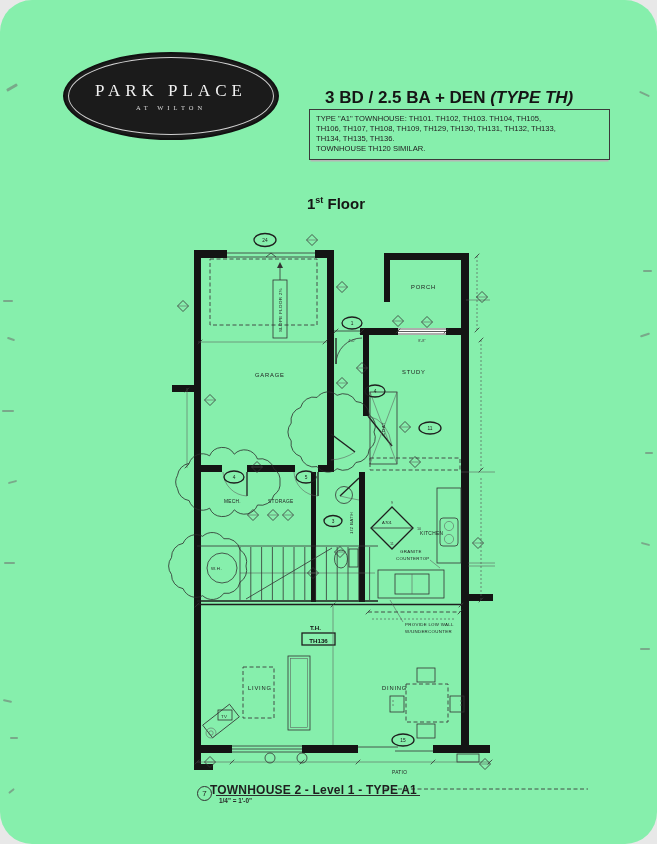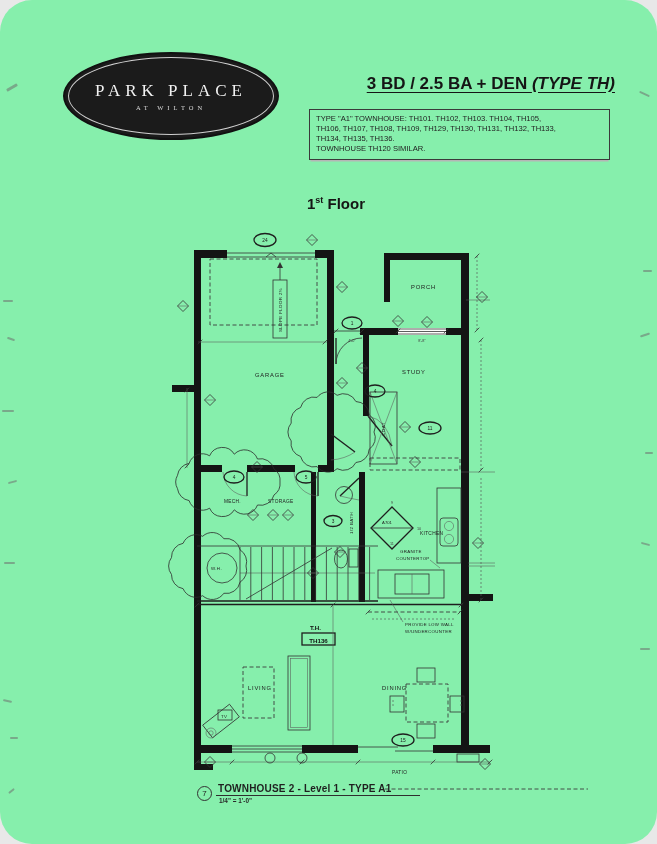--- a/index.html
+++ b/index.html
@@ -7,22 +7,22 @@
         font-family:"Liberation Sans","DejaVu Sans",sans-serif;color:#1a1a1a;border-radius:32px;}
   
   #logo{position:absolute;left:63px;top:52px;width:212px;height:84px;background:#1b1b1b;
         border-radius:50%;border:2px solid #111;display:flex;flex-direction:column;
         align-items:center;justify-content:center;}
   #logo .ring{position:absolute;inset:3px;border:1px solid #cfcfcf;border-radius:50%;}
   #logo .l1{font-family:"Liberation Serif","DejaVu Serif",serif;color:#f2f2f2;font-size:17px;
         letter-spacing:5px;white-space:nowrap;}
   #logo .l2{font-family:"Liberation Serif","DejaVu Serif",serif;color:#dedede;font-size:6.5px;
         letter-spacing:4px;margin-top:3px;white-space:nowrap;}
-  #main-title{position:absolute;left:325px;top:74px;width:290px;font-size:17px;font-weight:bold;
-        text-decoration:underline;text-underline-offset:3px;white-space:nowrap;color:#151515;text-align:right;}
+  #main-title{position:absolute;left:325px;top:88px;width:290px;font-size:17px;font-weight:bold;
+        text-underline-offset:3px;white-space:nowrap;color:#151515;}
   #main-title .suffix{font-style:italic;}
   #unit-box{position:absolute;left:309px;top:109px;width:288px;border:1.5px solid #3a3a3a;
         box-shadow:0 3px 0 -1.5px #b5b5b5;padding:4px 5px 5px 6px;font-size:7.6px;line-height:1.32;
         color:#222;white-space:pre-line;}
   #floor-heading{position:absolute;left:307px;top:195px;font-size:15px;font-weight:bold;color:#151515;}
   #floor-heading sup{font-size:9px;margin-top:16px;}
   
   #plan-svg{position:absolute;left:0;top:230px;}
   .wall{fill:#141414;stroke:none;}
   .ln{stroke:#1e1e1e;stroke-width:1.3;fill:none;}
@@ -34,21 +34,21 @@
   .white{fill:#fdfdfc;stroke:none;}
   .room-label{font-size:5.8px;letter-spacing:0.8px;fill:#1c1c1c;}
   .sm-label{font-size:4.8px;letter-spacing:0.3px;fill:#222;}
   .vlabel{font-size:4.4px;letter-spacing:0.4px;fill:#222;}
   .marker-num{font-size:4.8px;fill:#1a1a1a;text-anchor:middle;}
   .tiny{font-size:3.8px;fill:#444;text-anchor:middle;}
   .th-label{font-size:6.2px;font-weight:bold;fill:#111;}
   
   #sheet-circle{position:absolute;left:197px;top:786px;width:13px;height:13px;border:1.1px solid #333;
         border-radius:50%;font-size:8px;display:flex;align-items:center;justify-content:center;color:#222;}
-  #sheet-title{position:absolute;left:218px;top:783px;font-size:10px;font-weight:bold;color:#1f1f1f;
+  #sheet-title{position:absolute;left:210px;top:783px;font-size:12px;font-weight:bold;color:#1f1f1f;
         letter-spacing:0.2px;white-space:nowrap;}
   #sheet-underline{position:absolute;left:216px;top:794.5px;width:204px;height:1.3px;background:#2e2e2e;}
   #sheet-scale{position:absolute;left:219px;top:797px;font-size:6.4px;font-weight:bold;color:#2a2a2a;}
   
   .smudge{position:absolute;background:#6f6f6f;opacity:0.55;border-radius:1px;}
 </style>
 </head>
 <body>
 
 <div id="page">

